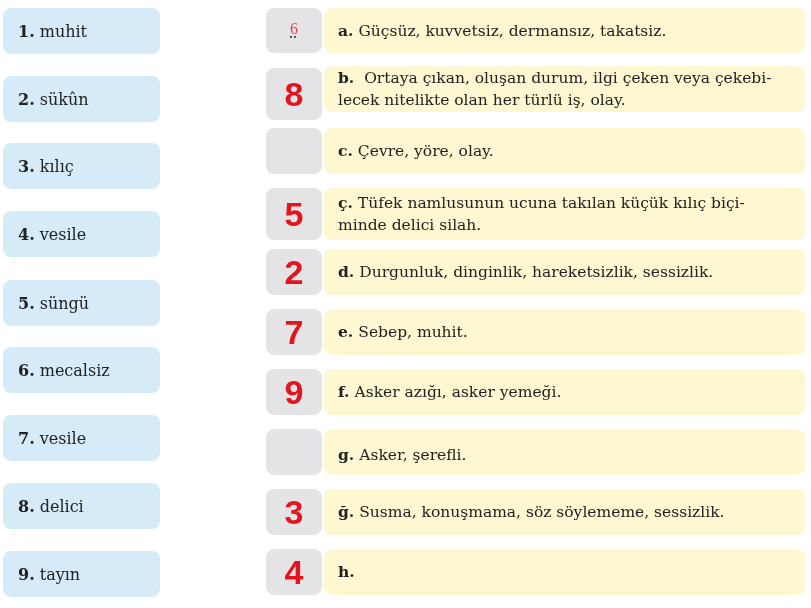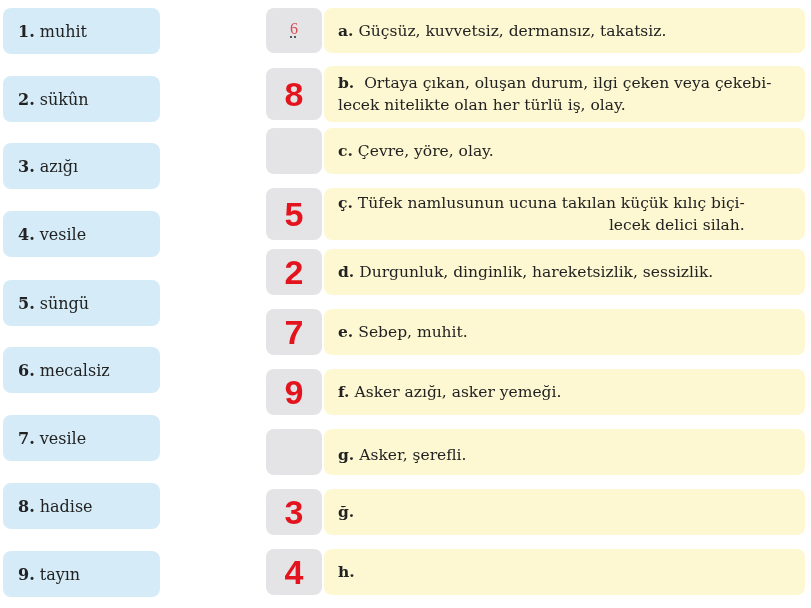--- a/index.html
+++ b/index.html
@@ -87,75 +87,75 @@
   <div class="term" style="top:8px;">
     <span class="num">1.</span>
     <span>muhit</span>
   </div>
   <div class="term" style="top:76px;">
     <span class="num">2.</span>
     <span>sükûn</span>
   </div>
   <div class="term" style="top:143px;">
     <span class="num">3.</span>
-    <span>azığı</span>
+    <span>kılıç</span>
   </div>
   <div class="term" style="top:211px;">
     <span class="num">4.</span>
     <span>vesile</span>
   </div>
   <div class="term" style="top:280px;">
     <span class="num">5.</span>
     <span>süngü</span>
   </div>
   <div class="term" style="top:347px;">
     <span class="num">6.</span>
     <span>mecalsiz</span>
   </div>
   <div class="term" style="top:415px;">
     <span class="num">7.</span>
     <span>vesile</span>
   </div>
   <div class="term" style="top:483px;">
     <span class="num">8.</span>
-    <span>hadise</span>
+    <span>delici</span>
   </div>
   <div class="term" style="top:551px;">
     <span class="num">9.</span>
     <span>tayın</span>
   </div>
 </div>
 
 <div>
 
   <div class="answer small" style="top:8px;height:45px;">6</div>
   <div class="def" style="top:8px;height:45px;">
     <span class="letter">a.</span>
     <span>Güçsüz, kuvvetsiz, dermansız, takatsiz.</span>
   </div>
 
   <div class="answer" style="top:68px;height:52px;">8</div>
-  <div class="def" style="top:66px;height:56px;">
+  <div class="def" style="top:66px;height:46px;">
     <div class="text-wrap">
       <span class="letter">b.</span><span> Ortaya çıkan, oluşan durum, ilgi çeken veya çekebi-</span><br>
       <span>lecek nitelikte olan her türlü iş, olay.</span>
     </div>
   </div>
 
   <div class="answer" style="top:128px;height:46px;"></div>
   <div class="def" style="top:128px;height:46px;">
     <span class="letter">c.</span>
     <span>Çevre, yöre, olay.</span>
   </div>
 
   <div class="answer" style="top:188px;height:52px;">5</div>
-  <div class="def" style="top:188px;height:52px;text-align:right;">
+  <div class="def" style="top:188px;height:52px;">
     <div class="text-wrap">
       <span class="letter">ç.</span><span>Tüfek namlusunun ucuna takılan küçük kılıç biçi-</span><br>
-      <span>lecek delici silah.</span>
+      <span>minde delici silah.</span>
     </div>
   </div>
 
   <div class="answer" style="top:249px;height:46px;">2</div>
   <div class="def" style="top:249px;height:46px;">
     <span class="letter">d.</span>
     <span>Durgunluk, dinginlik, hareketsizlik, sessizlik.</span>
   </div>
 
   <div class="answer" style="top:309px;height:46px;">7</div>
@@ -172,20 +172,21 @@
 
   <div class="answer" style="top:429px;height:46px;"></div>
   <div class="def" style="top:429px;height:46px;padding-top:6px;">
     <span class="letter">g.</span>
     <span>Asker, şerefli.</span>
   </div>
 
   <div class="answer" style="top:489px;height:46px;">3</div>
   <div class="def" style="top:489px;height:46px;">
     <span class="letter">ğ.</span>
+    <span>Susma, konuşmama, söz söylememe, sessizlik.</span>
   </div>
 
   <div class="answer" style="top:549px;height:46px;">4</div>
   <div class="def" style="top:549px;height:46px;">
     <span class="letter">h.</span>
   </div>
 
 </div>
 
 </body></html>

